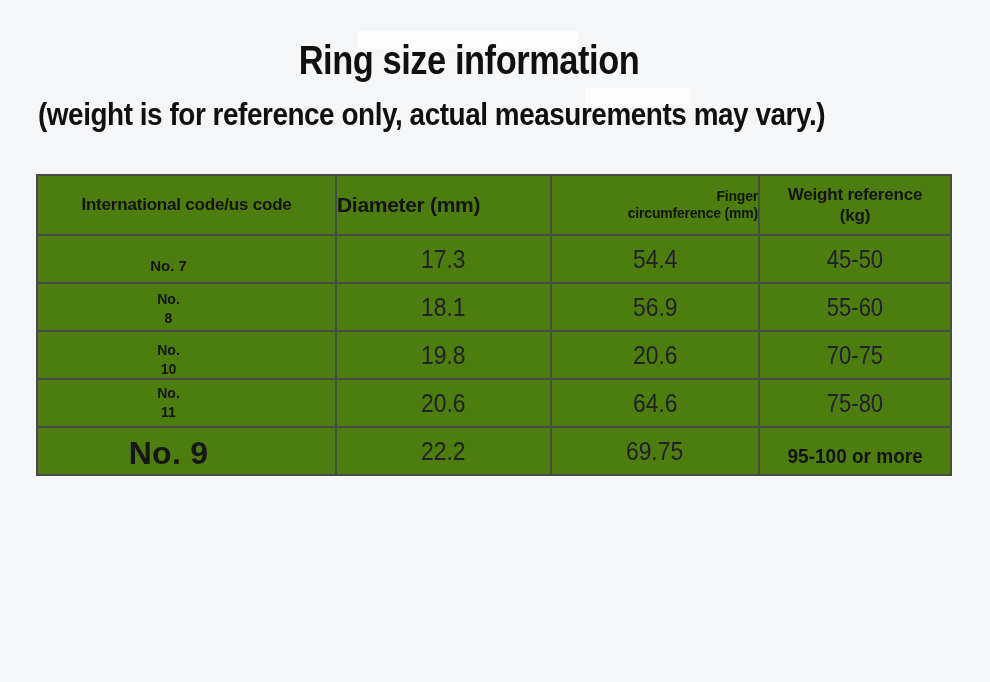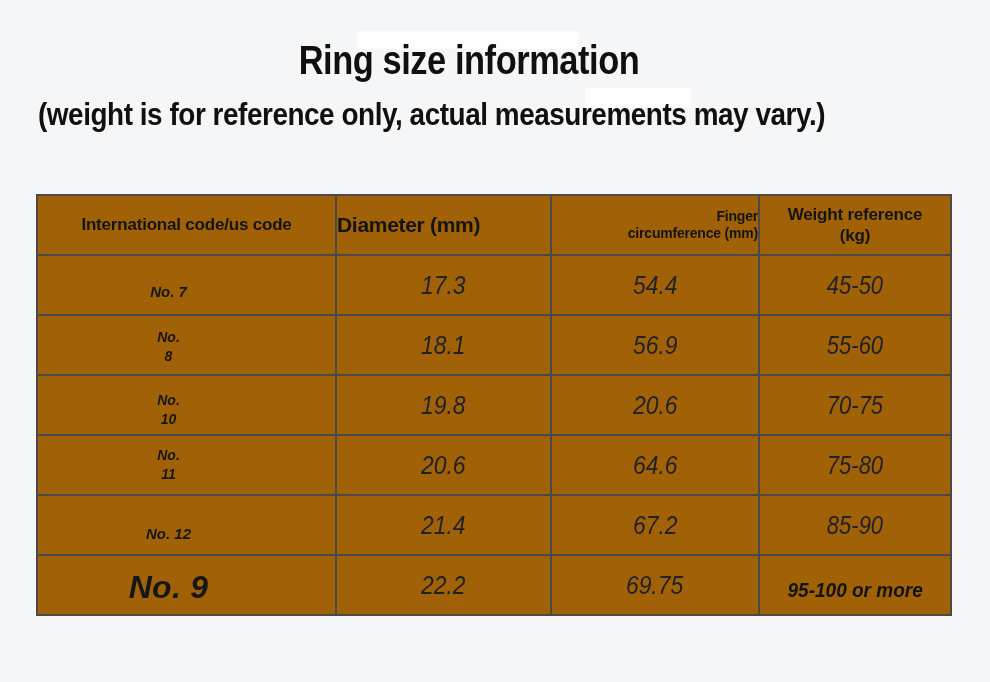--- a/index.html
+++ b/index.html
@@ -48,34 +48,34 @@
     letter-spacing: -0.5px;
     transform: scaleX(0.9);
     transform-origin: left center;
     color: #101010;
     white-space: nowrap;
   }
 
   table.size-table {
     position: absolute;
     left: 36px;
-    top: 194px;
+    top: 174px;
     width: 914px;
     border-collapse: collapse;
     table-layout: fixed;
-    background: #a16207;
+    background: #4d7c0f;
   }
   .size-table th, .size-table td {
     border: 2px solid #4a4a4a;
     padding: 0;
     vertical-align: middle;
     overflow: hidden;
   }
   .size-table thead tr { height: 60px; }
-  .size-table tbody tr { height: 60px; font-style: italic; }
+  .size-table tbody tr { height: 48px; }
 
   th { font-weight: bold; color: #141414; }
   .th1 { font-size: 17px; text-align: center; letter-spacing: -0.2px; }
   .th2 { font-size: 21px; text-align: left; letter-spacing: -0.3px; }
   .th3 { font-size: 14px; text-align: right; padding-right: 44px; line-height: 1.25; letter-spacing: -0.2px; }
   .th4 { font-size: 17px; padding-right: 20px; line-height: 1.25; letter-spacing: -0.2px; }
 
   td.code-cell { text-align: center; }
   .lbl {
     display: inline-block;
@@ -180,31 +180,20 @@
           <div class="l1">No.</div>
           <div class="l2">11</div>
         </span>
       </td>
       <td class="num-cell"><span class="num">20.6</span></td>
       <td class="num-cell"><span class="num">64.6</span></td>
       <td class="num-cell weight-cell"><span class="num">75-80</span></td>
     </tr>
     <tr>
       <td class="code-cell">
-        <span class="lbl r6">
-          <div class="l1">No. 12</div>
-          
-        </span>
-      </td>
-      <td class="num-cell"><span class="num">21.4</span></td>
-      <td class="num-cell"><span class="num">67.2</span></td>
-      <td class="num-cell weight-cell"><span class="num">85-90</span></td>
-    </tr>
-    <tr>
-      <td class="code-cell">
         <span class="lbl r7">
           <div class="l1">No. 9</div>
           
         </span>
       </td>
       <td class="num-cell"><span class="num">22.2</span></td>
       <td class="num-cell"><span class="num">69.75</span></td>
       <td class="num-cell weight-last"><span class="num">95-100 or more</span></td>
     </tr>
   </tbody>

